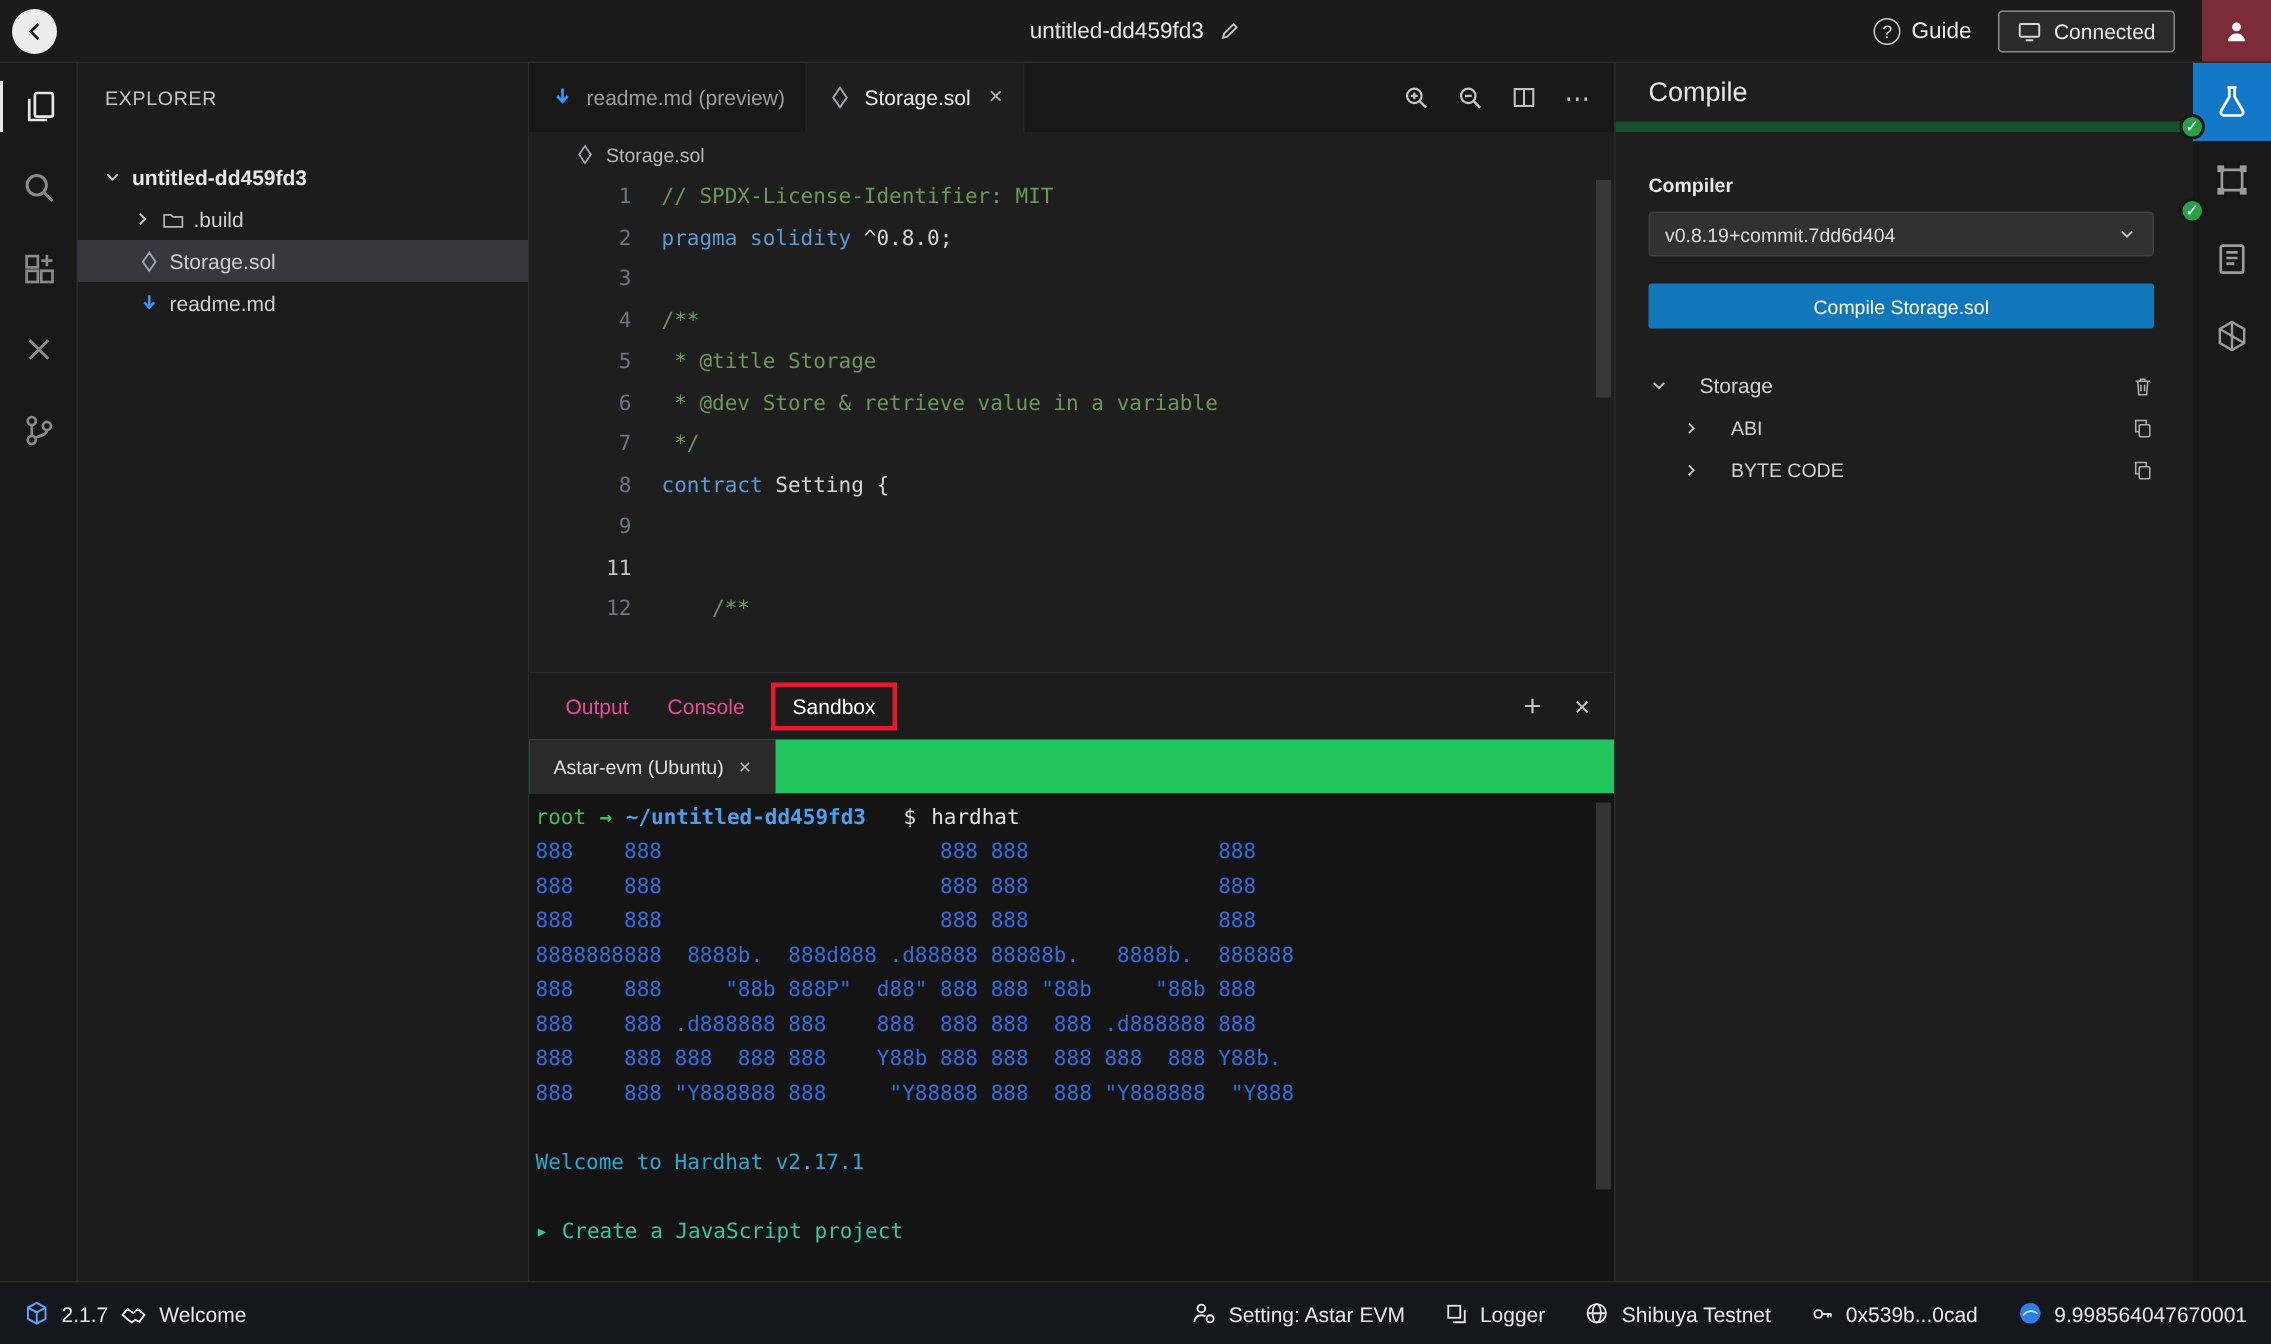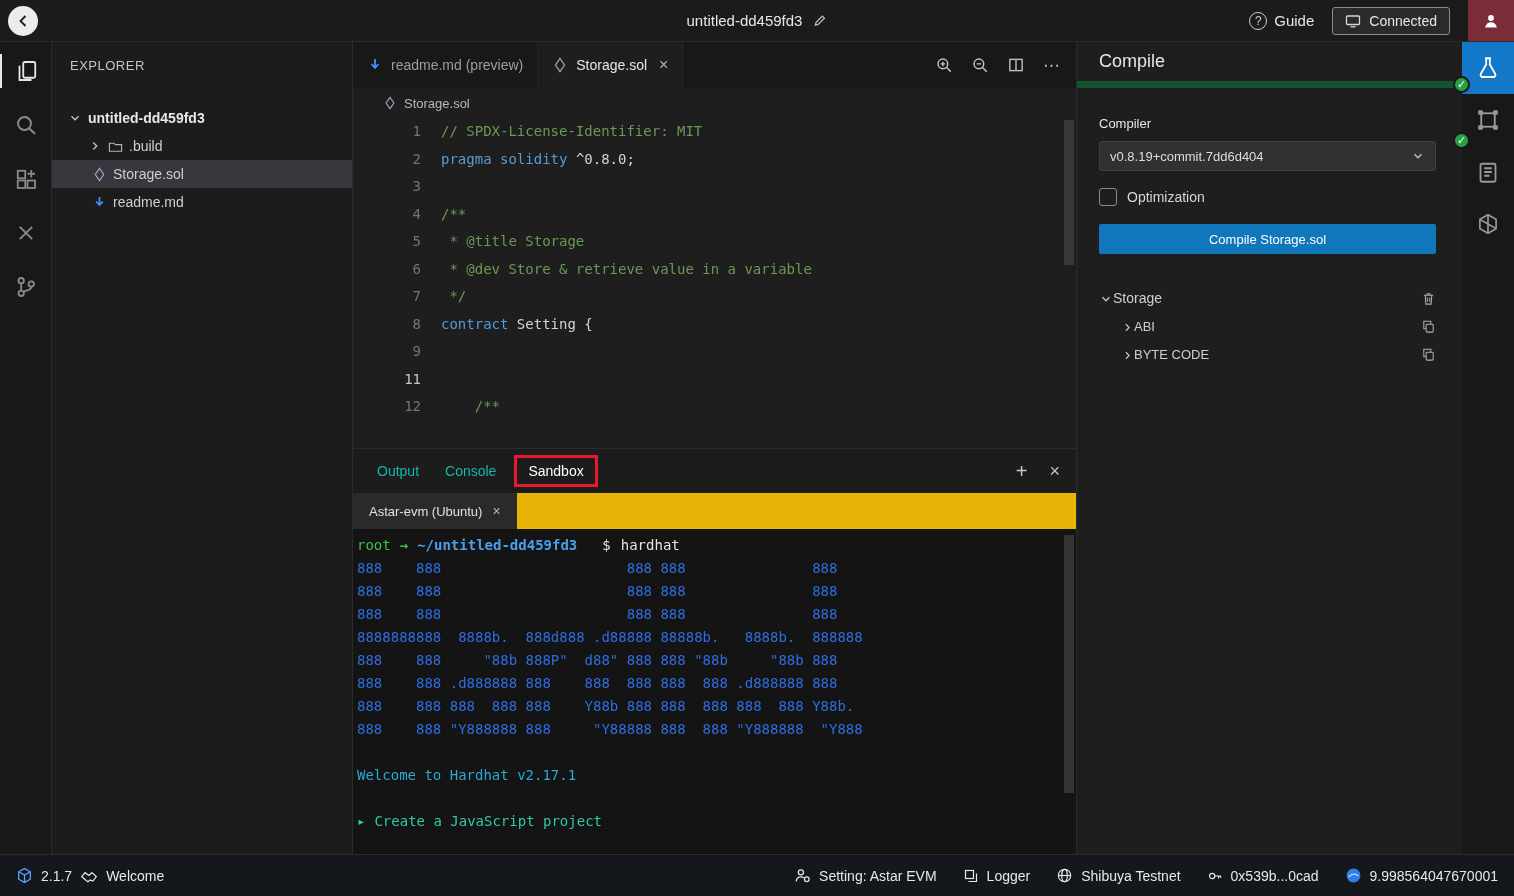--- a/index.html
+++ b/index.html
@@ -60,27 +60,27 @@
   .lc{padding-left:20px;white-space:pre}
   .tk-comment{color:#6a9955}
   .tk-keyword{color:#569cd6}
   .tk-plain{color:#d4d4d4}
   .editor-scrollbar{position:absolute;right:2px;top:2px;width:10px;height:145px;background:#4e4e4e;opacity:.55}
 
   
   .panel{position:absolute;top:406px;left:0;right:0;bottom:0;background:#181818;border-top:1px solid #2b2b2b}
   .panel-header{height:44px;display:flex;align-items:center;justify-content:space-between;padding:0 16px;background:#1c1c1c}
   .panel-tabs{display:flex;align-items:center;gap:10px}
-  .ptab{padding:6px 8px;color:#14b8a6;font-size:14px;cursor:pointer}
+  .ptab{padding:6px 8px;color:#ec4899;font-size:14px;cursor:pointer}
   .ptab.active{color:#fff}
   .ptab.boxed{border:3px solid #e8192c;padding:5px 11px;background:#1c1c1c}
   .panel-actions{display:flex;align-items:center;gap:22px;color:#c5c5c5}
   .p-plus{font-size:20px;cursor:pointer}
   .p-close{font-size:18px;cursor:pointer}
-  .term-tabs{height:36px;background:#eab308;display:flex;align-items:stretch}
+  .term-tabs{height:36px;background:#22c55e;display:flex;align-items:stretch}
   .term-tab{display:flex;align-items:center;gap:10px;padding:0 16px;background:#2a2a2a;color:#e0e0e0;font-size:13px;cursor:pointer}
   .tt-close{font-size:14px;color:#b5b5b5;cursor:pointer}
   .terminal{position:absolute;top:80px;left:0;right:0;bottom:0;background:#141414;
             font-family:"DejaVu Sans Mono",monospace;font-size:14px;line-height:23px;padding:5px 0 0 4px;overflow:hidden}
   .t-line{min-height:23px;white-space:pre}
   .t-user{color:#3fbf4e;margin-right:9px}
   .t-arrow{color:#3fbf4e;font-weight:bold;margin-right:9px}
   .t-path{color:#4aa0f0;font-weight:bold;margin-right:25px}
   .t-dollar{color:#e3e3e3;margin-right:10px}
   .t-cmd{color:#e3e3e3}
@@ -91,30 +91,30 @@
   .t-ellipsis{color:#8a8a8a}
   .t-pointer{color:#30c8a8;margin-right:9px}
   .t-option{color:#30c8a8;}
   .term-scrollbar{position:absolute;right:2px;top:6px;width:10px;height:258px;background:#4a4a4a;opacity:.6}
 
   
   .rightpanel{position:absolute;top:42px;left:1076px;width:386px;bottom:42px;background:#1e1e1e;border-left:1px solid #2b2b2b}
   .rp-header{height:46px;display:flex;align-items:center;padding-left:22px;font-size:18px;font-weight:normal;
              color:#e7e7e7;border-bottom:7px solid #14532d}
   .rp-body{padding:0 26px 0 22px}
-  .rp-label{margin-top:28px;font-size:13px;font-weight:normal;color:#e7e7e7}
+  .rp-label{margin-top:28px;font-size:13px;font-weight:bold;color:#e7e7e7}
   .rp-select{margin-top:10px;height:30px;background:#313131;border:1px solid #3f3f46;border-radius:3px;
              display:flex;align-items:center;justify-content:space-between;padding:0 10px;color:#dcdcdc;
              font-size:13px;cursor:pointer}
   .rp-check-row{margin-top:17px;display:flex;align-items:center;gap:10px;font-size:14px;color:#d6d6d6}
   .rp-checkbox{width:18px;height:18px;border:1px solid #8a8a8a;border-radius:3px;background:transparent;cursor:pointer}
   .rp-button{margin-top:18px;height:30px;background:#1177bb;color:#fff;display:flex;align-items:center;
              justify-content:center;font-size:13px;border-radius:2px;cursor:pointer}
   .rp-tree{margin-top:24px}
-  .rp-tree-row{height:28px;display:flex;align-items:flex-end;gap:0;color:#d0d0d0;font-size:14px;cursor:pointer}
+  .rp-tree-row{height:28px;display:flex;align-items:center;gap:20px;color:#d0d0d0;font-size:14px;cursor:pointer}
   .rp-tree-row.child{padding-left:22px;font-size:13px;color:#cfcfcf}
   .rp-spacer{flex:1}
   .rp-action-icon{color:#b0b0b0;cursor:pointer}
 
   
   .activity-right{position:absolute;top:42px;right:0;width:52px;bottom:42px;background:#181818;
                   display:flex;flex-direction:column;align-items:center}
   .ar-item{width:52px;height:52px;display:flex;align-items:center;justify-content:center;color:#9a9a9a;cursor:pointer}
   .ar-item.active{background:#1478c8;color:#fff}
   .badge{position:absolute;left:-9px;width:17px;height:17px;border-radius:50%;background:#27a148;color:#fff;
@@ -374,24 +374,20 @@
   <aside class="rightpanel">
     <div class="rp-header">Compile</div>
     <div class="rp-body">
       <div class="rp-label">Compiler</div>
       <div class="rp-select">
         <span>v0.8.19+commit.7dd6d404</span>
         <svg width="14" height="14" viewBox="0 0 16 16">
             <path d="M4 6l4 4 4-4" fill="none" stroke="#c5c5c5" stroke-width="1.5"></path>
           </svg>
       </div>
-      <div class="rp-check-row">
-        <span class="rp-checkbox"></span>
-        <span>Optimization</span>
-      </div>
       <div class="rp-button">Compile Storage.sol</div>
       <div class="rp-tree">
         <div class="rp-tree-row">
           <svg class="chev" width="14" height="14" viewBox="0 0 16 16">
               <path d="M4 6l4 4 4-4" fill="none" stroke="currentColor" stroke-width="1.5"></path>
             </svg>
           <span>Storage</span>
           <span class="rp-spacer"></span>
           <svg class="rp-action-icon" width="15" height="15" viewBox="0 0 16 16">
               <path d="M3 4.5h10M6.5 4.5V3h3v1.5M4.5 4.5l.7 9.5h5.6l.7-9.5M6.7 7v4.5M9.3 7v4.5" fill="none" stroke="currentColor" stroke-width="1.1"></path>

